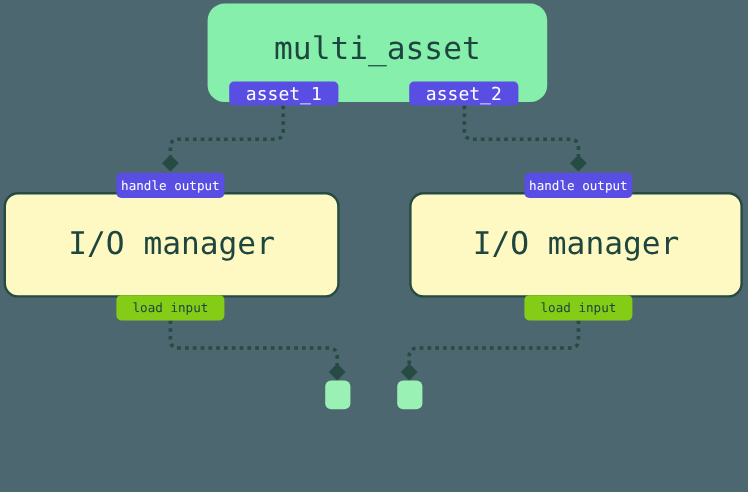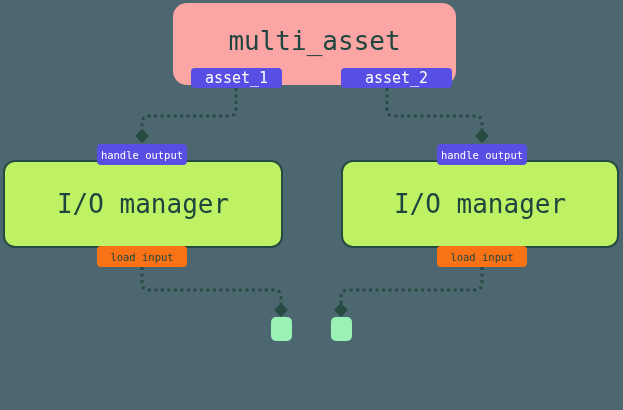--- a/index.html
+++ b/index.html
@@ -15,42 +15,42 @@
   }
   .node{
     position:absolute;
     display:flex;align-items:center;justify-content:center;
     box-sizing:border-box;
     color:#1e463e;
     font-size:26px;
     letter-spacing:0px;
   }
   .node-gray{
-    background:#fca5a5;
+    background:#86efac;
     border-radius:14px;
   }
   .node-white{
-    background:#bef264;
+    background:#fef9c3;
     border:2.5px solid #254b42;
     border-radius:12px;
   }
   .tag{
     position:absolute;
     display:flex;align-items:center;justify-content:center;
     box-sizing:border-box;
     border-radius:4px;
     font-size:15px;
     z-index:3;
   }
   .tag-purple{
     background:#584ee4;
     color:#ffffff;
   }
   .tag-green{
-    background:#f97316;
+    background:#84cc16;
     color:#1e463e;
   }
   .port{
     position:absolute;
     width:21px;height:24px;
     background:#99f2b3;
     border-radius:5px;
     z-index:4;
   }
   .edges{
@@ -75,21 +75,21 @@
 
 <div class="canvas">
 
   <div class="node node-gray" style="left:173px;top:3px;width:283px;height:82px;padding-bottom:6px;">
     <span>multi_asset</span>
   </div>
 
   <div class="tag tag-purple" style="left:191px;top:68px;width:91px;height:20px;">
     <span>asset_1</span>
   </div>
-  <div class="tag tag-purple" style="left:341px;top:68px;width:111px;height:20px;">
+  <div class="tag tag-purple" style="left:341px;top:68px;width:91px;height:20px;">
     <span>asset_2</span>
   </div>
 
   <div class="tag tag-purple" style="left:97px;top:144px;width:90px;height:21px;font-size:10.5px;">
     <span>handle output</span>
   </div>
   <div class="tag tag-purple" style="left:437px;top:144px;width:90px;height:21px;font-size:10.5px;">
     <span>handle output</span>
   </div>
 

